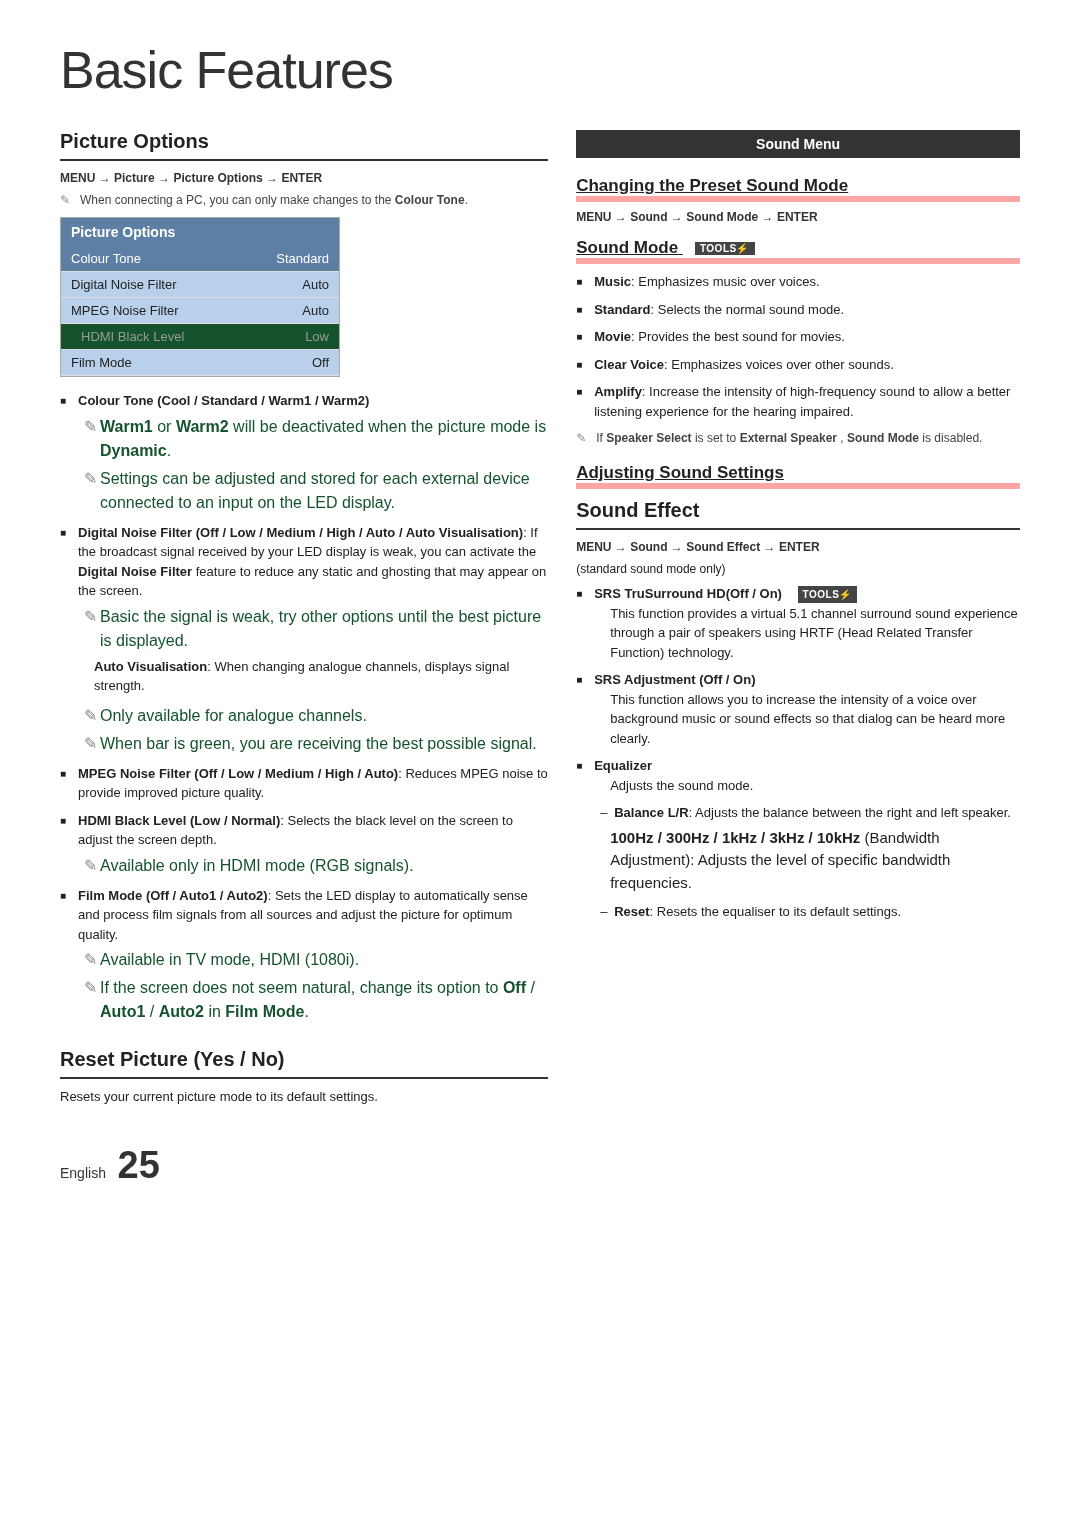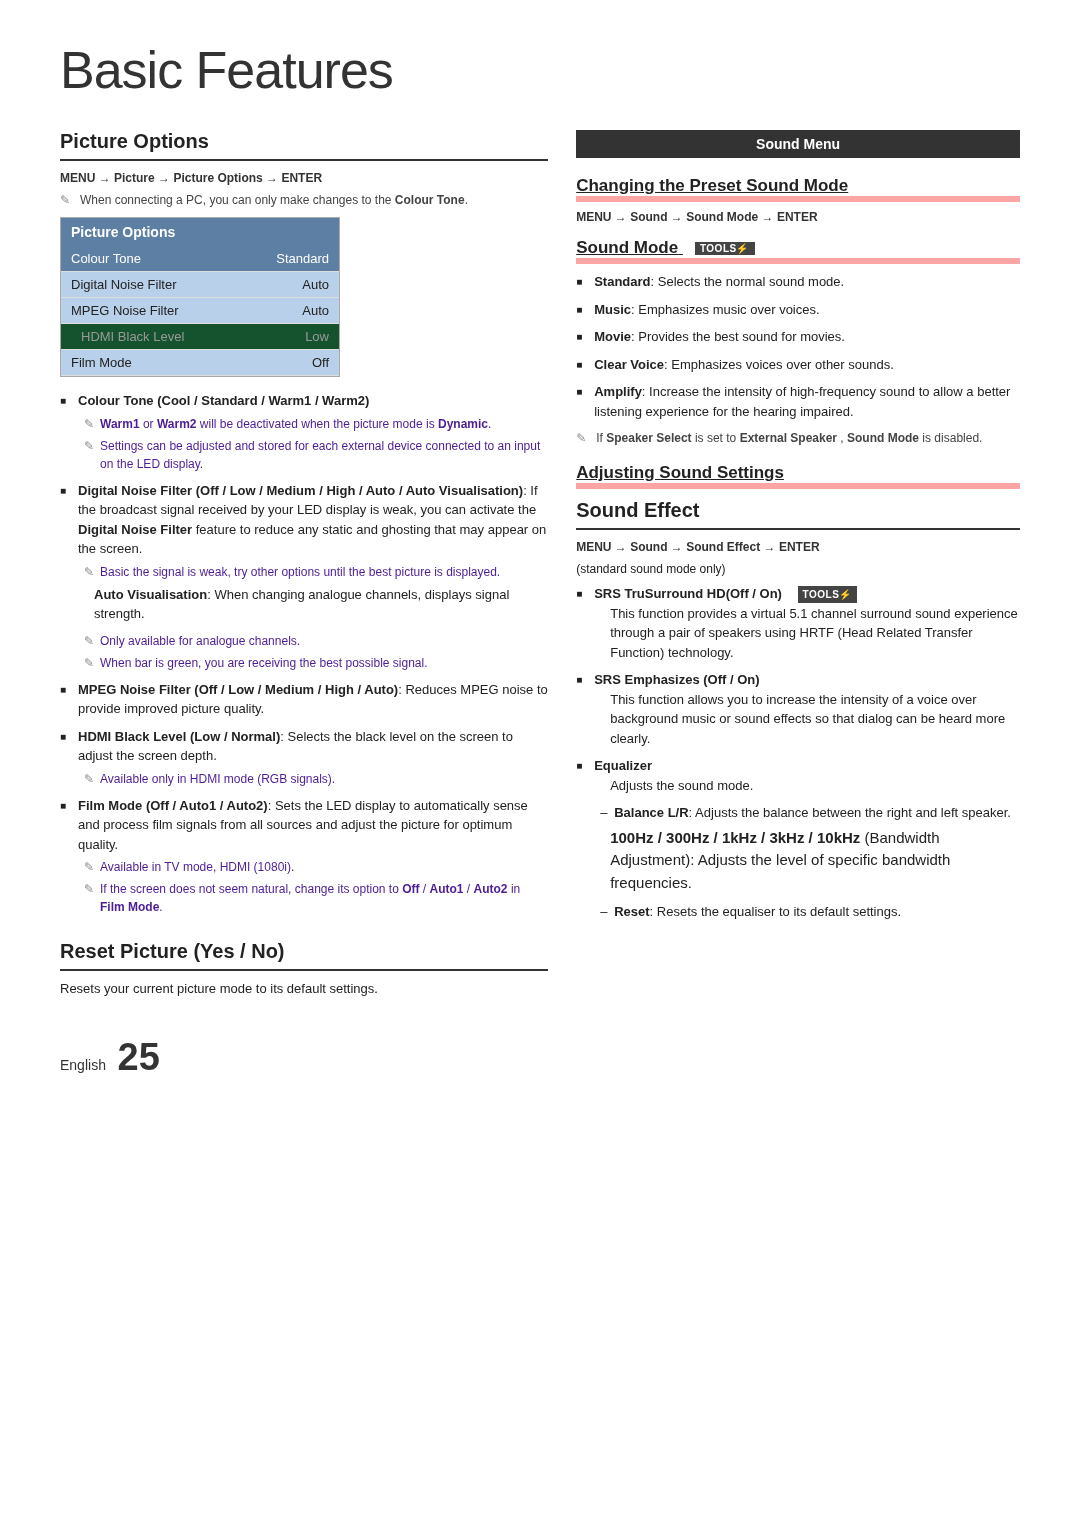--- a/index.html
+++ b/index.html
@@ -116,22 +116,22 @@
       position: absolute;
       left: 0;
       font-size: 10px;
       top: 2px;
       color: #222;
     }
     .sub-note {
       padding-left: 22px;
       margin-top: 4px;
       margin-bottom: 4px;
-      font-size: 12px;
-      color: #4c1d95;
+      font-size: 16px;
+      color: #14532d;
       position: relative;
     }
     .sub-note::before {
       content: "✎";
       position: absolute;
       left: 6px;
       color: #888;
     }
     .sound-menu-header {
       background: #333;
@@ -274,22 +274,22 @@
     <p class="menu-path">
       <b>MENU</b> → <b>Sound</b> → <b>Sound Mode</b> → <b>ENTER</b>
     </p>
 
     <h3 class="subsection-title" style="margin-top:14px;">
       <span>Sound Mode</span>
       <span class="tools-badge">TOOLS⚡</span>
     </h3>
 
     <ul class="bullet-list">
+      <li><b>Music</b>: Emphasizes music over voices.</li>
       <li><b>Standard</b>: Selects the normal sound mode.</li>
-      <li><b>Music</b>: Emphasizes music over voices.</li>
       <li><b>Movie</b>: Provides the best sound for movies.</li>
       <li><b>Clear Voice</b>: Emphasizes voices over other sounds.</li>
       <li><b>Amplify</b>: Increase the intensity of high-frequency sound to allow a better listening experience for the hearing impaired.</li>
     </ul>
 
     <p class="note">
       If <b>Speaker Select</b> is set to <b>External Speaker</b> , <b>Sound Mode</b> is disabled.
     </p>
 
     <h3 class="subsection-title">Adjusting Sound Settings</h3>
@@ -302,21 +302,21 @@
 
     <ul class="bullet-list">
       <li>
         <b>SRS TruSurround HD(Off / On)</b>
         <span class="tools-badge">TOOLS⚡</span>
         <div class="indent-block">
           This function provides a virtual 5.1 channel surround sound experience through a pair of speakers using HRTF (Head Related Transfer Function) technology.
         </div>
       </li>
       <li>
-        <b>SRS Emphasizes (Off / On)</b>
+        <b>SRS Adjustment (Off / On)</b>
         <div class="indent-block">
           This function allows you to increase the intensity of a voice over background music or sound effects so that dialog can be heard more clearly.
         </div>
       </li>
       <li>
         <b>Equalizer</b>
         <div class="indent-block">Adjusts the sound mode.</div>
         <div class="dash-item"><b>Balance L/R</b>: Adjusts the balance between the right and left speaker.</div>
         <div class="indent-block" style="font-size:15px;">
           <b>100Hz / 300Hz / 1kHz / 3kHz / 10kHz</b> (Bandwidth Adjustment): Adjusts the level of specific bandwidth frequencies.

